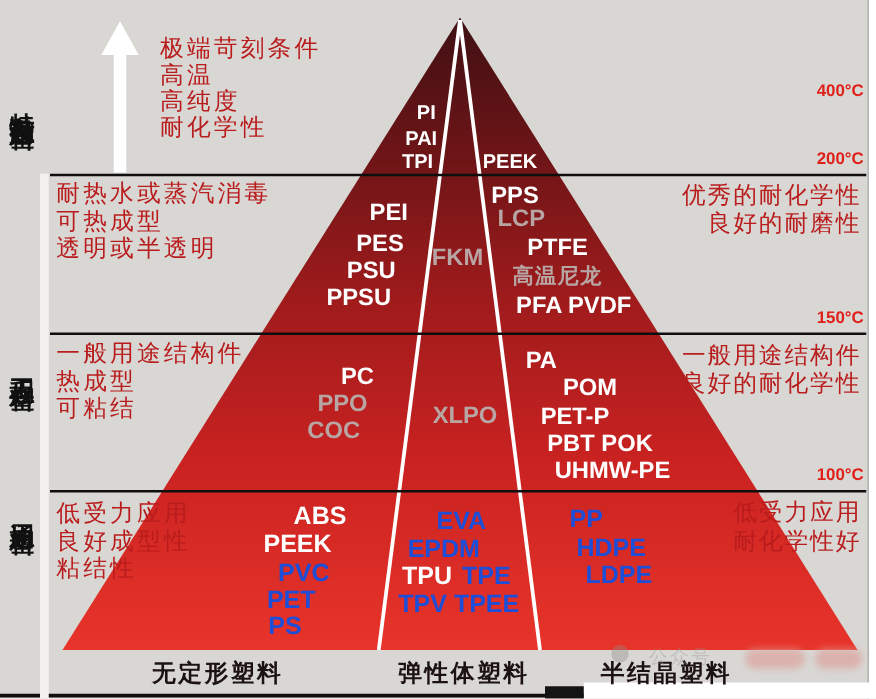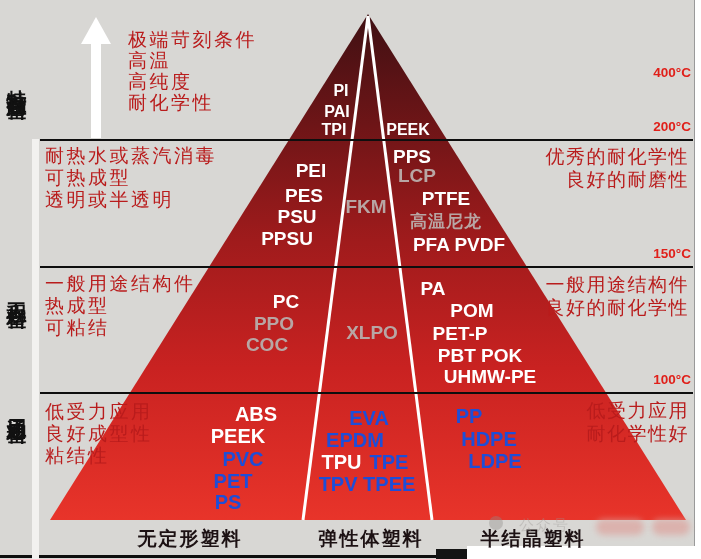--- a/index.html
+++ b/index.html
@@ -185,21 +185,21 @@
   <span class="mat s4 g2" style="left:233px;top:481px;">PET</span>
   <span class="mat s4 g2" style="left:228px;top:502px;">PS</span>
   <span class="mat s4 g2" style="left:369px;top:418px;">EVA</span>
   <span class="mat s4 g2" style="left:355px;top:440px;">EPDM</span>
   <span class="mat s4 matpair" style="left:365px;top:462px;"><span>TPU</span><span class="g2">TPE</span></span>
   <span class="mat s4 g2" style="left:367px;top:484px;">TPV TPEE</span>
   <span class="mat s4 g2" style="left:469px;top:416px;text-align:right;">PP</span>
   <span class="mat s4 g2" style="left:489px;top:439px;">HDPE</span>
   <span class="mat s4 g2" style="left:495px;top:461px;">LDPE</span>
 
-  <div class="colname" style="left:190px;text-align:right;">无定形塑料</div>
+  <div class="colname" style="left:174px;text-align:right;">无定形塑料</div>
   <div class="colname" style="left:371px;">弹性体塑料</div>
   <div class="colname" style="left:533px;">半结晶塑料</div>
 
   <div class="wm">
     <span class="wm-circle"></span>
     <span class="wm-text">公众号</span>
   </div>
   <div class="wm-blur wmb1"></div>
   <div class="wm-blur wmb2"></div>
 

